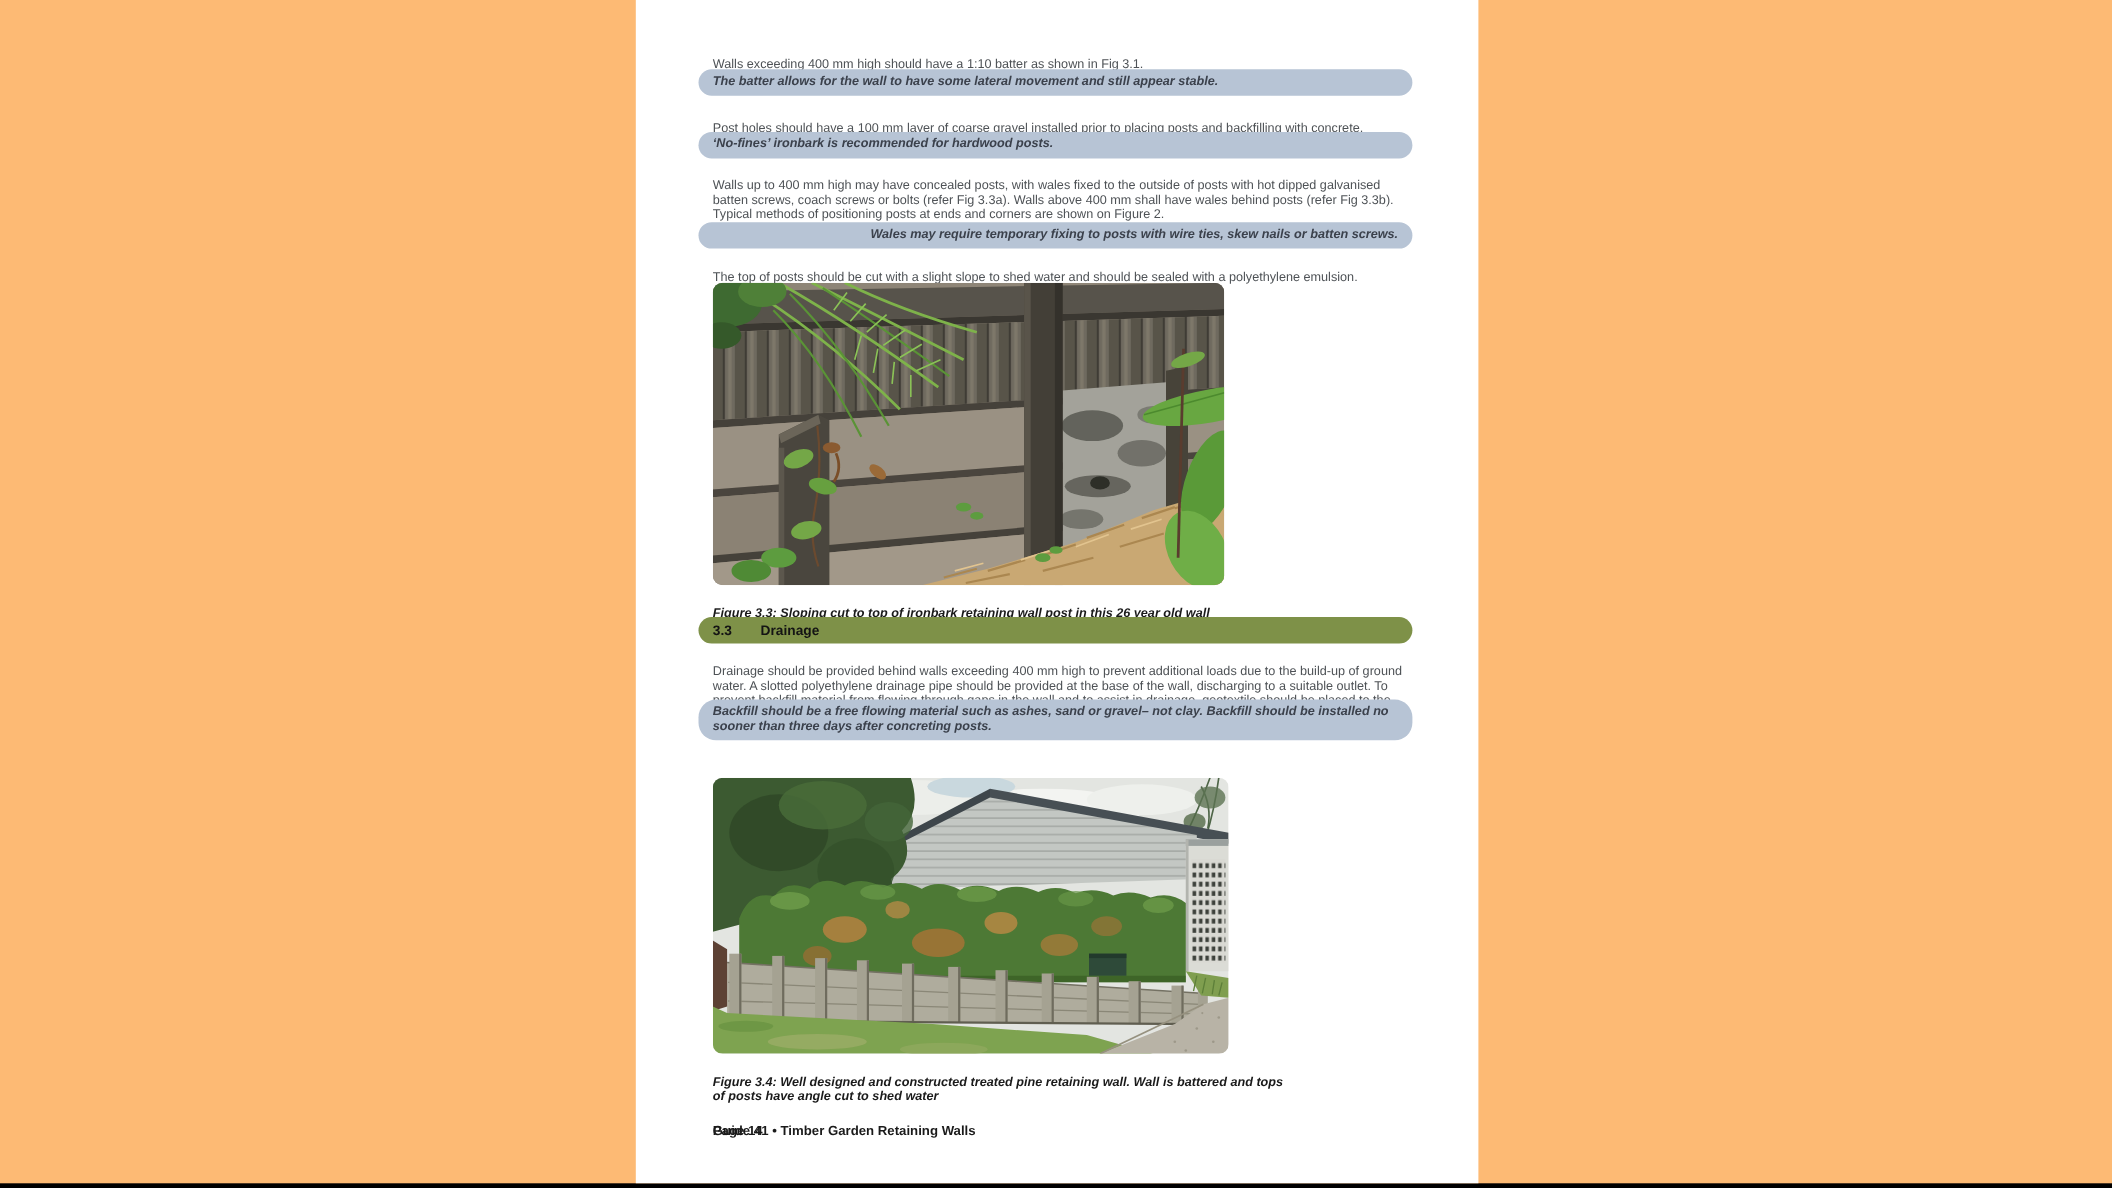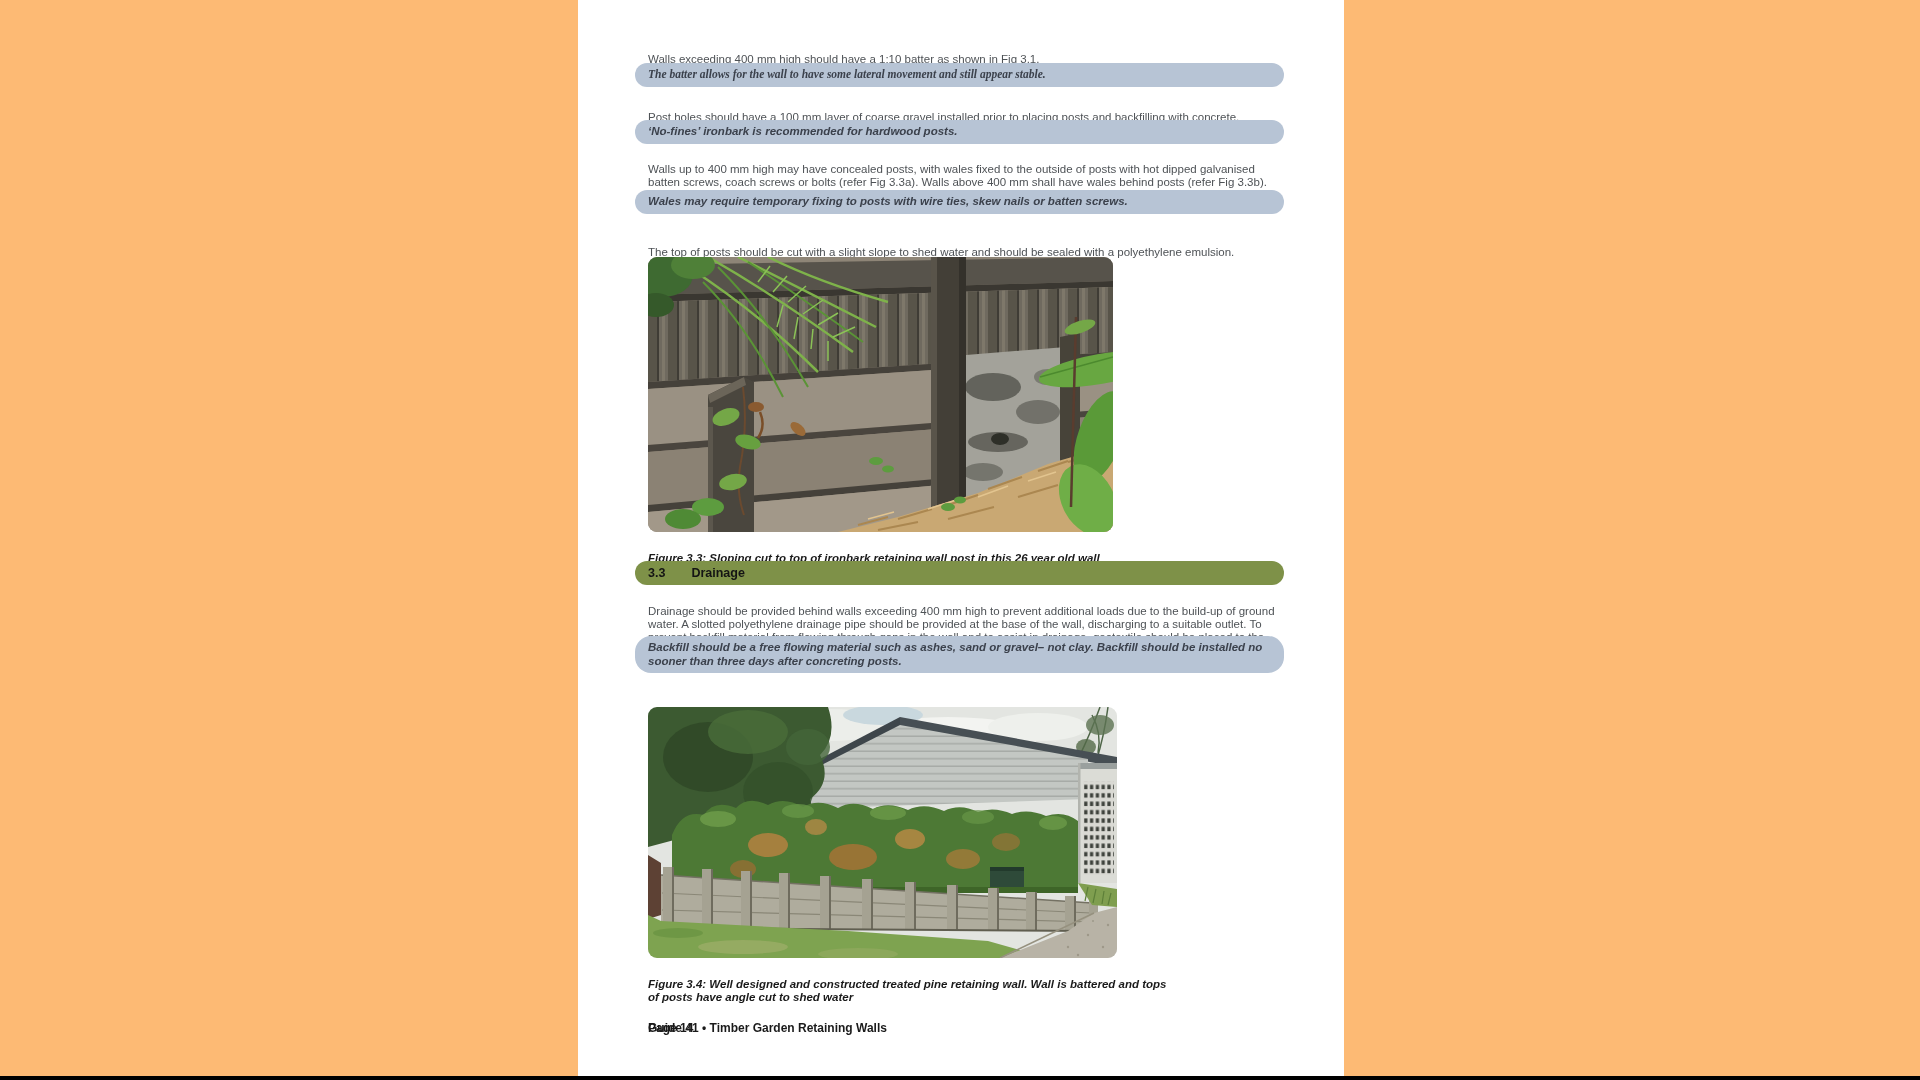--- a/index.html
+++ b/index.html
@@ -18,22 +18,22 @@
   .caption{position:absolute;left:70px;font-size:11.5px;line-height:13.5px;font-weight:bold;
            font-style:italic;color:#1a1a1a;}
   .figure{position:absolute;left:70px;border-radius:9px;overflow:hidden;line-height:0;}
   .fig1{top:257px;width:465px;height:275px;}
   .fig2{top:707px;width:469px;height:251px;}
   .cap1{top:540px;width:620px;}
   .cap2{top:966px;width:530px;}
   .footer-left{position:absolute;left:70px;top:1021px;font-size:12px;font-weight:bold;color:#1a1a1a;}
   .footer-right{position:absolute;left:70px;top:1021px;width:637px;text-align:left;
            font-size:12px;font-weight:bold;color:#1a1a1a;}
-  .p1{top:41px;} .co1{top:63px;font-family:Liberation Serif, serif;} .p2{top:99px;} .co2{top:120px;}
-  .p3{top:151px;} .co3{top:190px;} .p4{top:234px;}
+  .p1{top:41px;} .co1{top:63px;} .p2{top:99px;} .co2{top:120px;}
+  .p3{top:151px;} .co3{top:202px;text-align:right;} .p4{top:234px;}
   .p5{top:593px;} .co4{top:636px;}
 </style>
 </head>
 <body>
 
 <div class="screen">
  <div class="page">
 
   <p class="para p1">Walls exceeding 400 mm high should have a 1:10 batter as shown in Fig 3.1.</p>
 

